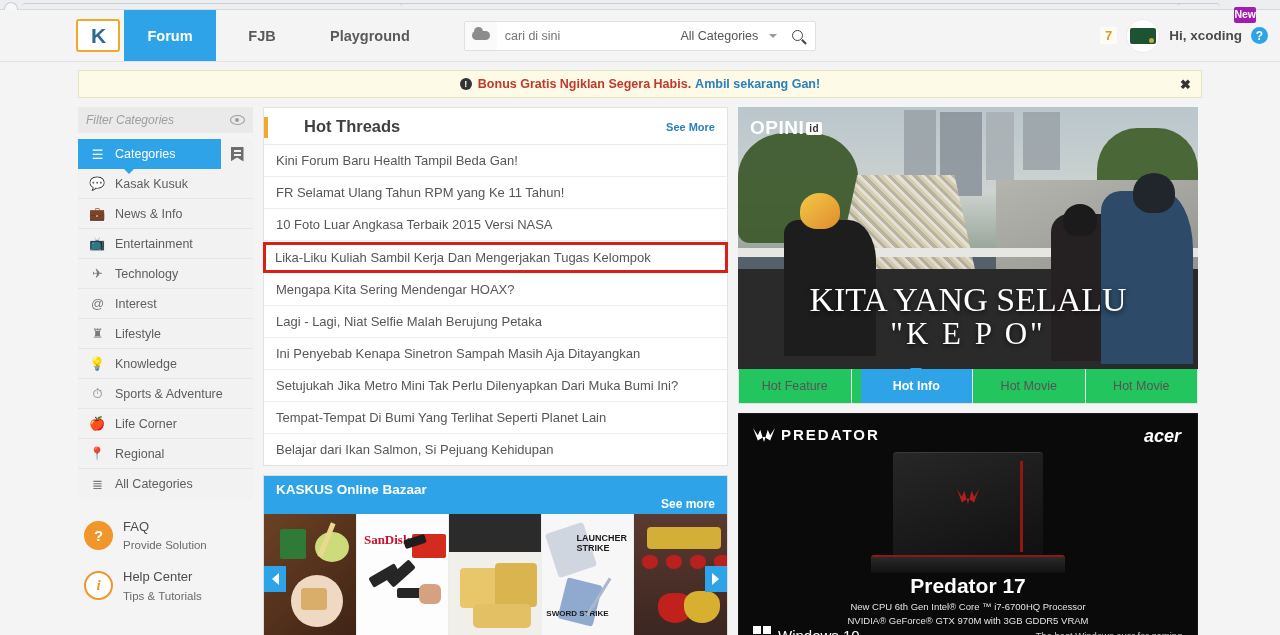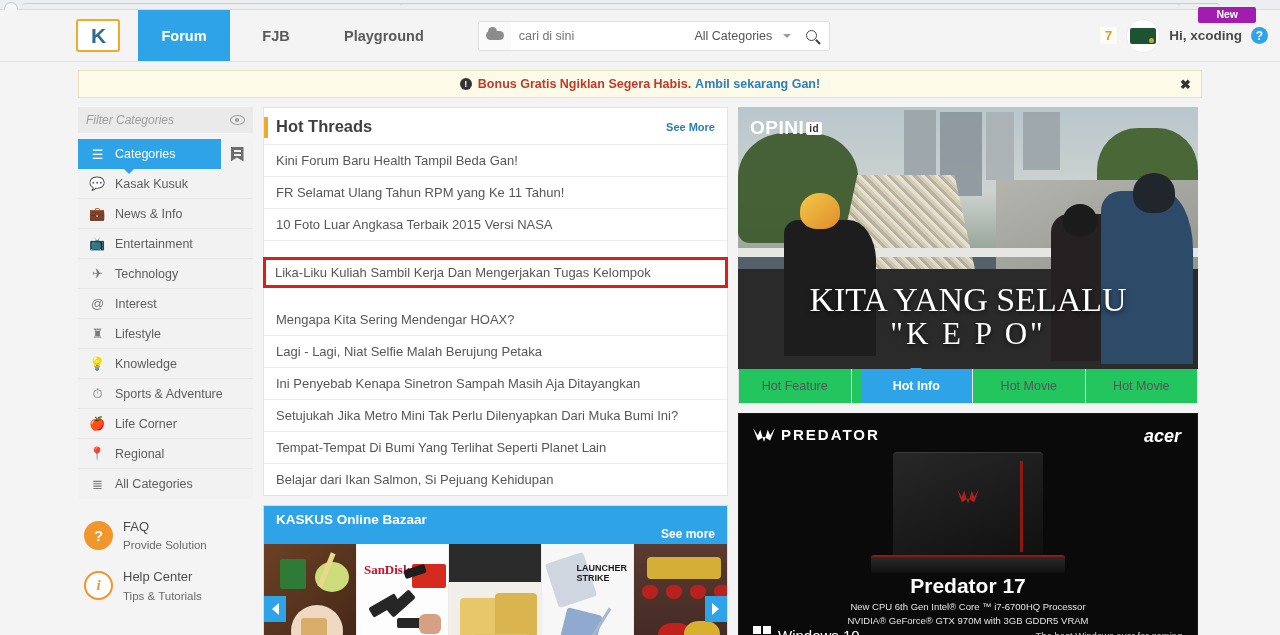--- a/index.html
+++ b/index.html
@@ -23,21 +23,21 @@
   .page { width: 1280px; height: 625px; background: #f4f4f4; position: relative; }
 
   
   .topnav {
     height: 52px; background: #f4f4f4; display: flex; align-items: stretch;
     position: relative; border-bottom: 1px solid #e2e2e2;
   }
   .logo-wrap { width: 44px; margin: 9px 0 9px 76px; border: 2px solid #f0a92c;
       border-radius: 3px; background:#fff; display:flex; align-items:center; justify-content:center; }
   .logo-k { font-size: 21px; font-weight: 700; color: #2e6b8e; line-height: 1; letter-spacing:-1px;}
-  .nav-tabs { display: flex; align-items: stretch; margin-left: 18px; }
+  .nav-tabs { display: flex; align-items: stretch; margin-left: 4px; }
   .nav-tab {
     display: flex; align-items: center; justify-content: center;
     padding: 0 22px; font-size: 14.5px; font-weight: 700; color: #5a5a5a;
     cursor: pointer; min-width: 92px;
   }
   .nav-tab.active { background: #2fa3e8; color: #fff; }
 
   .search-box {
     display: flex; align-items: center; background: #fff; border: 1px solid #e0e0e0;
     height: 30px; margin: auto 0 auto 32px; width: 352px; border-radius: 2px;
@@ -55,21 +55,21 @@
   .mag:after{content:"";position:absolute;width:1.8px;height:6px;background:#444;transform:rotate(-45deg);right:-3px;bottom:-5px;}
 
   .nav-right { margin-left: auto; display: flex; align-items: center; padding-right: 12px; gap: 9px; position: relative; }
   .notif-count { font-size: 13px; color: #d69c2f; font-weight: 700; padding: 1px 5px; background:#fdfbf3;}
   .avatar { width: 34px; height: 34px; border-radius: 50%; background: #fff; border: 1px solid #ececec;
      display:flex;align-items:center;justify-content:center; overflow:hidden; }
   .avatar-in { width: 26px; height: 16px; background: #1d5232; border-radius: 2px; position:relative; }
   .avatar-in:after{content:"";position:absolute;right:2px;bottom:1px;width:5px;height:5px;background:#c3a83a;border-radius:50%;}
   .hi-user { font-size: 13.5px; font-weight: 700; color: #4a4a4a; }
   .new-badge { position: absolute; top: -3px; right: 24px; background: #a21caf; color: #fff;
-     font-size: 10.5px; font-weight: 700; padding: 1px 18px 2px; border-radius: 2px; line-height: 1.2; }
+     font-size: 10.5px; font-weight: 700; padding: 1px 0 2px; border-radius: 2px; line-height: 1.2; }
   .help-ico { width: 17px; height: 17px; border-radius: 50%; background: #2fa3e8; color: #fff;
      font-size: 12px; font-weight: 700; display: flex; align-items: center; justify-content: center; cursor:pointer;}
 
   
   .alert-bar {
     margin: 8px 78px 0 78px; background: #fdfbe7; border: 1px solid #e6e3c2;
     height: 28px; display: flex; align-items: center; justify-content: center; position: relative;
     font-size: 12.5px; font-weight: 700;
   }
   .alert-ico { width: 12px; height: 12px; border-radius: 50%; background: #333; color: #fff;
@@ -112,26 +112,26 @@
       display: flex; align-items: center; justify-content: center; font-size: 15px; font-weight: 700; flex:none;}
   .help-circ.hollow { background: #fff; border: 2.5px solid #f0962a; color: #f0962a; font-style: italic; font-family:"Liberation Serif",serif;}
   .help-t1 { font-size: 13px; color: #4c4c4c; line-height: 1.25; }
   .help-t2 { font-size: 11.5px; color: #6a6a6a; line-height: 1.25; }
 
   
   .center { width: 465px; flex: none; }
   .panel { background: #fff; border: 1px solid #e3e3e3; }
   .hot-head { display: flex; align-items: center; padding: 9px 12px 8px 12px; border-bottom: 1px solid #ebebeb; position:relative;}
   .hot-head:before { content:""; position:absolute; left:0; top:9px; width:4px; height:21px; background:#f0a92c;}
-  .hot-title { font-size: 16.5px; font-weight: 700; color: #3f3f3f; }
+  .hot-title { font-size: 16.5px; font-weight: 700; color: #3f3f3f; margin-left: 28px; }
   .see-more { margin-left: auto; font-size: 11px; color: #2a7fbd; cursor: pointer; font-weight: 700;}
   .thread { font-size: 13px; color: #575757; padding: 8px 12px; border-bottom: 1px solid #ededed;
       cursor: pointer; white-space: nowrap; overflow: hidden; text-overflow: ellipsis;}
   .thread:last-child { border-bottom: none; }
-  .thread.highlight { border: 3px solid #d91f16; padding: 5px 9px; margin: 16px -1px; }
+  .thread.highlight { border: 3px solid #d91f16; padding: 5px 9px; margin: 1px -1px; }
 
   
   .bazaar { margin-top: 9px; border: 1px solid #dcdcdc; background: #fff; }
   .bz-head { background: #2fa3e8; padding: 6px 12px 4px; position: relative; height: 38px;}
   .bz-title { font-size: 13.5px; font-weight: 700; color: #fff; }
   .bz-more { position: absolute; right: 12px; bottom: 3px; font-size: 12px; font-weight: 700; color: #fff; cursor:pointer;}
   .bz-grid { display: flex; }
   .bz-cell { width: 20%; border-right: 1px solid #ededed; position: relative; }
   .bz-cell:last-child { border-right: none; }
   .bz-img { height: 128px; position: relative; overflow: hidden; }

